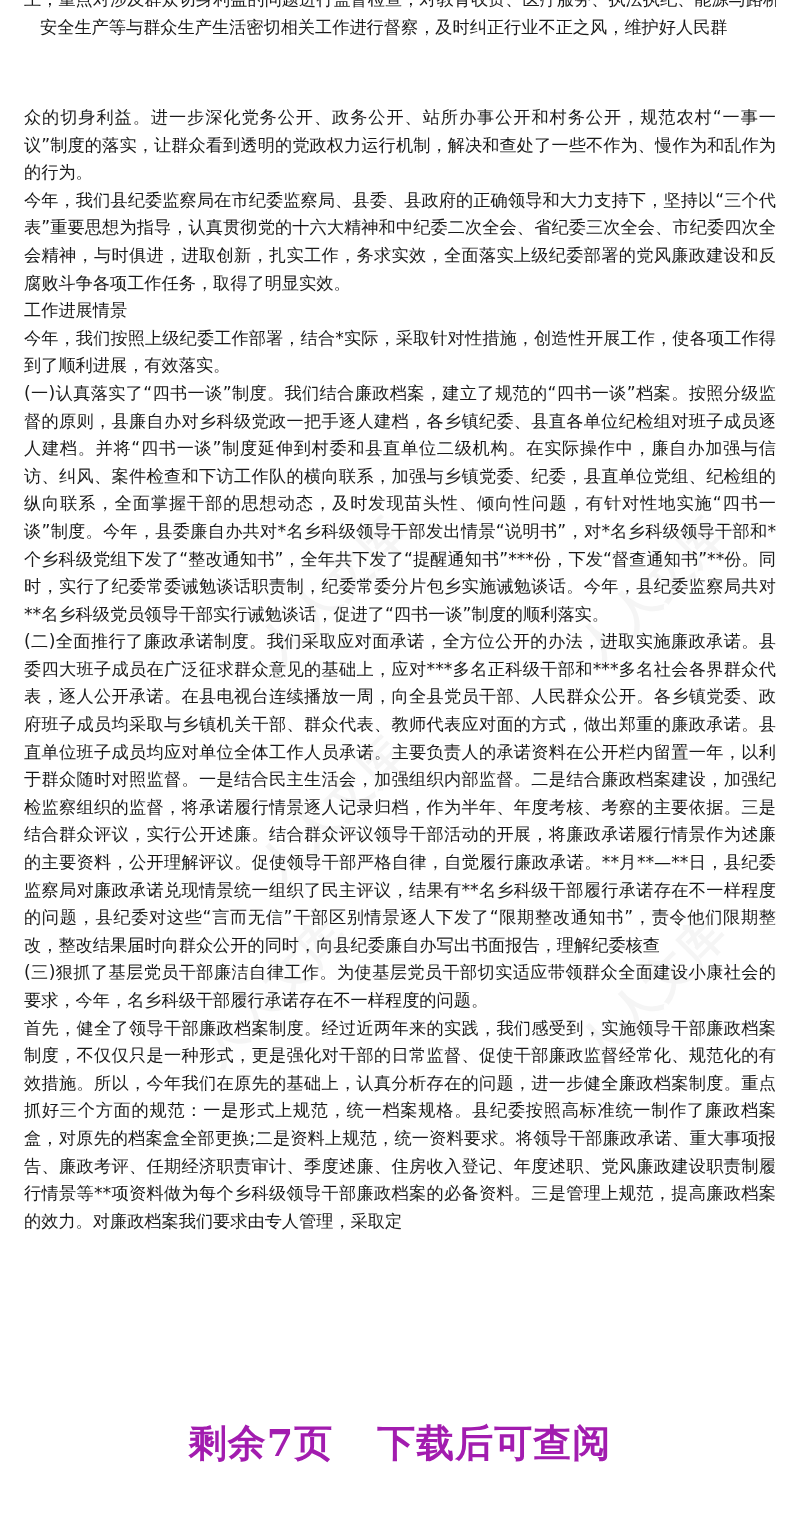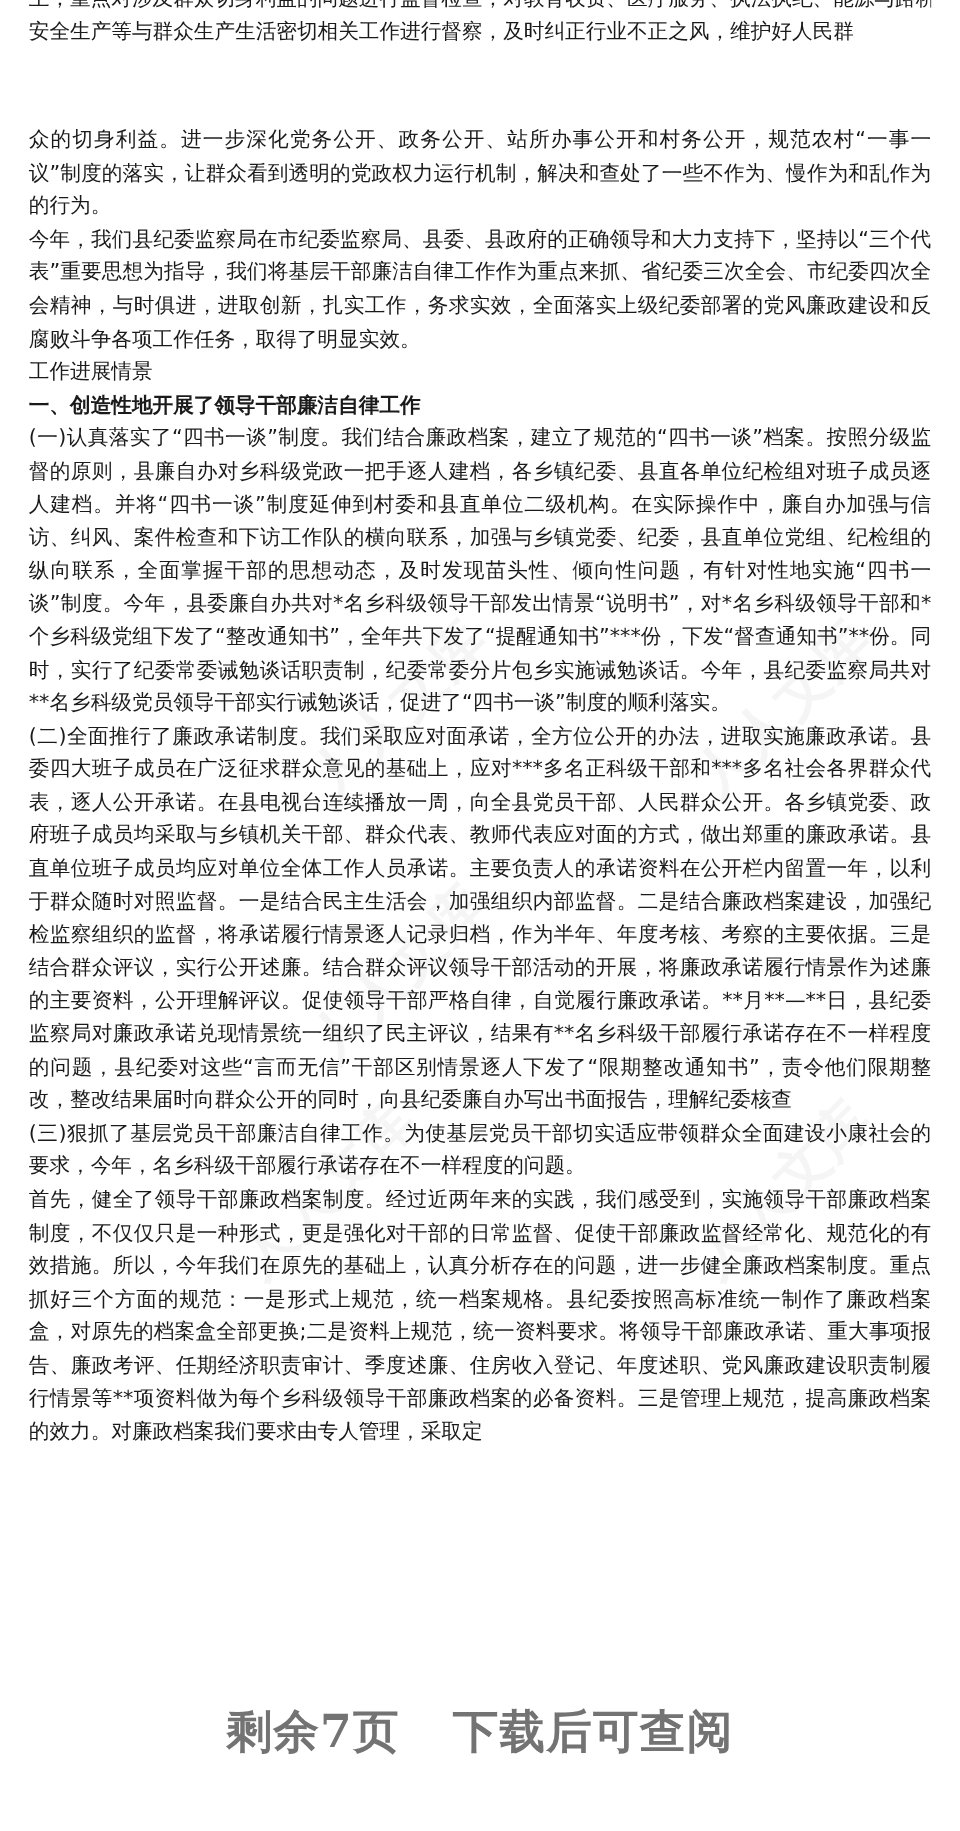--- a/index.html
+++ b/index.html
@@ -49,21 +49,21 @@
       font-weight: bold;
     }
     .footer-banner {
       position: absolute;
       left: 0;
       width: 800px;
       top: 1418px;
       text-align: center;
       font-size: 38px;
       font-weight: bold;
-      color: #737373;
+      color: #a21caf;
       letter-spacing: 1px;
       font-family: "DejaVu Serif", "Liberation Serif", serif;
     }
     .footer-banner span {
       display: inline-block;
     }
     .footer-banner .gap {
       width: 44px;
     }
   </style>
@@ -73,28 +73,28 @@
 <div class="page">
 
   <div class="watermark" style="left:240px; top:560px;">人人文库</div>
   <div class="watermark" style="left:560px; top:560px;">人人文库</div>
   <div class="watermark" style="left:240px; top:780px;">人人文库</div>
   <div class="watermark" style="left:180px; top:960px;">人人文库</div>
   <div class="watermark" style="left:560px; top:960px;">人人文库</div>
 
   <div class="block" style="top:-14px;">
     <p style="white-space:nowrap; overflow:hidden;">上，重点对涉及群众切身利益的问题进行监督检查，对教育收费、医疗服务、执法执纪、能源与路桥、</p>
-    <p style="white-space:nowrap; overflow:hidden;">安全生产等与群众生产生活密切相关工作进行督察，及时纠正行业不正之风，维护好人民群</p>
+    <p style="white-space:nowrap; overflow:hidden;margin-left:16px;">安全生产等与群众生产生活密切相关工作进行督察，及时纠正行业不正之风，维护好人民群</p>
   </div>
 
   <div class="block" style="top:104px;">
     <p>众的切身利益。进一步深化党务公开、政务公开、站所办事公开和村务公开，规范农村“一事一议”制度的落实，让群众看到透明的党政权力运行机制，解决和查处了一些不作为、慢作为和乱作为的行为。</p>
-    <p>今年，我们县纪委监察局在市纪委监察局、县委、县政府的正确领导和大力支持下，坚持以“三个代表”重要思想为指导，我们将基层干部廉洁自律工作作为重点来抓、省纪委三次全会、市纪委四次全会精神，与时俱进，进取创新，扎实工作，务求实效，全面落实上级纪委部署的党风廉政建设和反腐败斗争各项工作任务，取得了明显实效。</p>
+    <p>今年，我们县纪委监察局在市纪委监察局、县委、县政府的正确领导和大力支持下，坚持以“三个代表”重要思想为指导，认真贯彻党的十六大精神和中纪委二次全会、省纪委三次全会、市纪委四次全会精神，与时俱进，进取创新，扎实工作，务求实效，全面落实上级纪委部署的党风廉政建设和反腐败斗争各项工作任务，取得了明显实效。</p>
     <p>工作进展情景</p>
-    <p class="heading">一、创造性地开展了领导干部廉洁自律工作</p>
+    <p>今年，我们按照上级纪委工作部署，结合*实际，采取针对性措施，创造性开展工作，使各项工作得到了顺利进展，有效落实。</p>
     <p>(一)认真落实了“四书一谈”制度。我们结合廉政档案，建立了规范的“四书一谈”档案。按照分级监督的原则，县廉自办对乡科级党政一把手逐人建档，各乡镇纪委、县直各单位纪检组对班子成员逐人建档。并将“四书一谈”制度延伸到村委和县直单位二级机构。在实际操作中，廉自办加强与信访、纠风、案件检查和下访工作队的横向联系，加强与乡镇党委、纪委，县直单位党组、纪检组的纵向联系，全面掌握干部的思想动态，及时发现苗头性、倾向性问题，有针对性地实施“四书一谈”制度。今年，县委廉自办共对*名乡科级领导干部发出情景“说明书”，对*名乡科级领导干部和*个乡科级党组下发了“整改通知书”，全年共下发了“提醒通知书”***份，下发“督查通知书”**份。同时，实行了纪委常委诫勉谈话职责制，纪委常委分片包乡实施诫勉谈话。今年，县纪委监察局共对**名乡科级党员领导干部实行诫勉谈话，促进了“四书一谈”制度的顺利落实。</p>
     <p>(二)全面推行了廉政承诺制度。我们采取应对面承诺，全方位公开的办法，进取实施廉政承诺。县委四大班子成员在广泛征求群众意见的基础上，应对***多名正科级干部和***多名社会各界群众代表，逐人公开承诺。在县电视台连续播放一周，向全县党员干部、人民群众公开。各乡镇党委、政府班子成员均采取与乡镇机关干部、群众代表、教师代表应对面的方式，做出郑重的廉政承诺。县直单位班子成员均应对单位全体工作人员承诺。主要负责人的承诺资料在公开栏内留置一年，以利于群众随时对照监督。一是结合民主生活会，加强组织内部监督。二是结合廉政档案建设，加强纪检监察组织的监督，将承诺履行情景逐人记录归档，作为半年、年度考核、考察的主要依据。三是结合群众评议，实行公开述廉。结合群众评议领导干部活动的开展，将廉政承诺履行情景作为述廉的主要资料，公开理解评议。促使领导干部严格自律，自觉履行廉政承诺。**月**—**日，县纪委监察局对廉政承诺兑现情景统一组织了民主评议，结果有**名乡科级干部履行承诺存在不一样程度的问题，县纪委对这些“言而无信”干部区别情景逐人下发了“限期整改通知书”，责令他们限期整改，整改结果届时向群众公开的同时，向县纪委廉自办写出书面报告，理解纪委核查</p>
     <p>(三)狠抓了基层党员干部廉洁自律工作。为使基层党员干部切实适应带领群众全面建设小康社会的要求，今年，名乡科级干部履行承诺存在不一样程度的问题。</p>
     <p>首先，健全了领导干部廉政档案制度。经过近两年来的实践，我们感受到，实施领导干部廉政档案制度，不仅仅只是一种形式，更是强化对干部的日常监督、促使干部廉政监督经常化、规范化的有效措施。所以，今年我们在原先的基础上，认真分析存在的问题，进一步健全廉政档案制度。重点抓好三个方面的规范：一是形式上规范，统一档案规格。县纪委按照高标准统一制作了廉政档案盒，对原先的档案盒全部更换;二是资料上规范，统一资料要求。将领导干部廉政承诺、重大事项报告、廉政考评、任期经济职责审计、季度述廉、住房收入登记、年度述职、党风廉政建设职责制履行情景等**项资料做为每个乡科级领导干部廉政档案的必备资料。三是管理上规范，提高廉政档案的效力。对廉政档案我们要求由专人管理，采取定</p>
   </div>
 
   <div class="footer-banner">
     <span>剩余7页</span><span class="gap"></span><span>下载后可查阅</span>
   </div>
 

